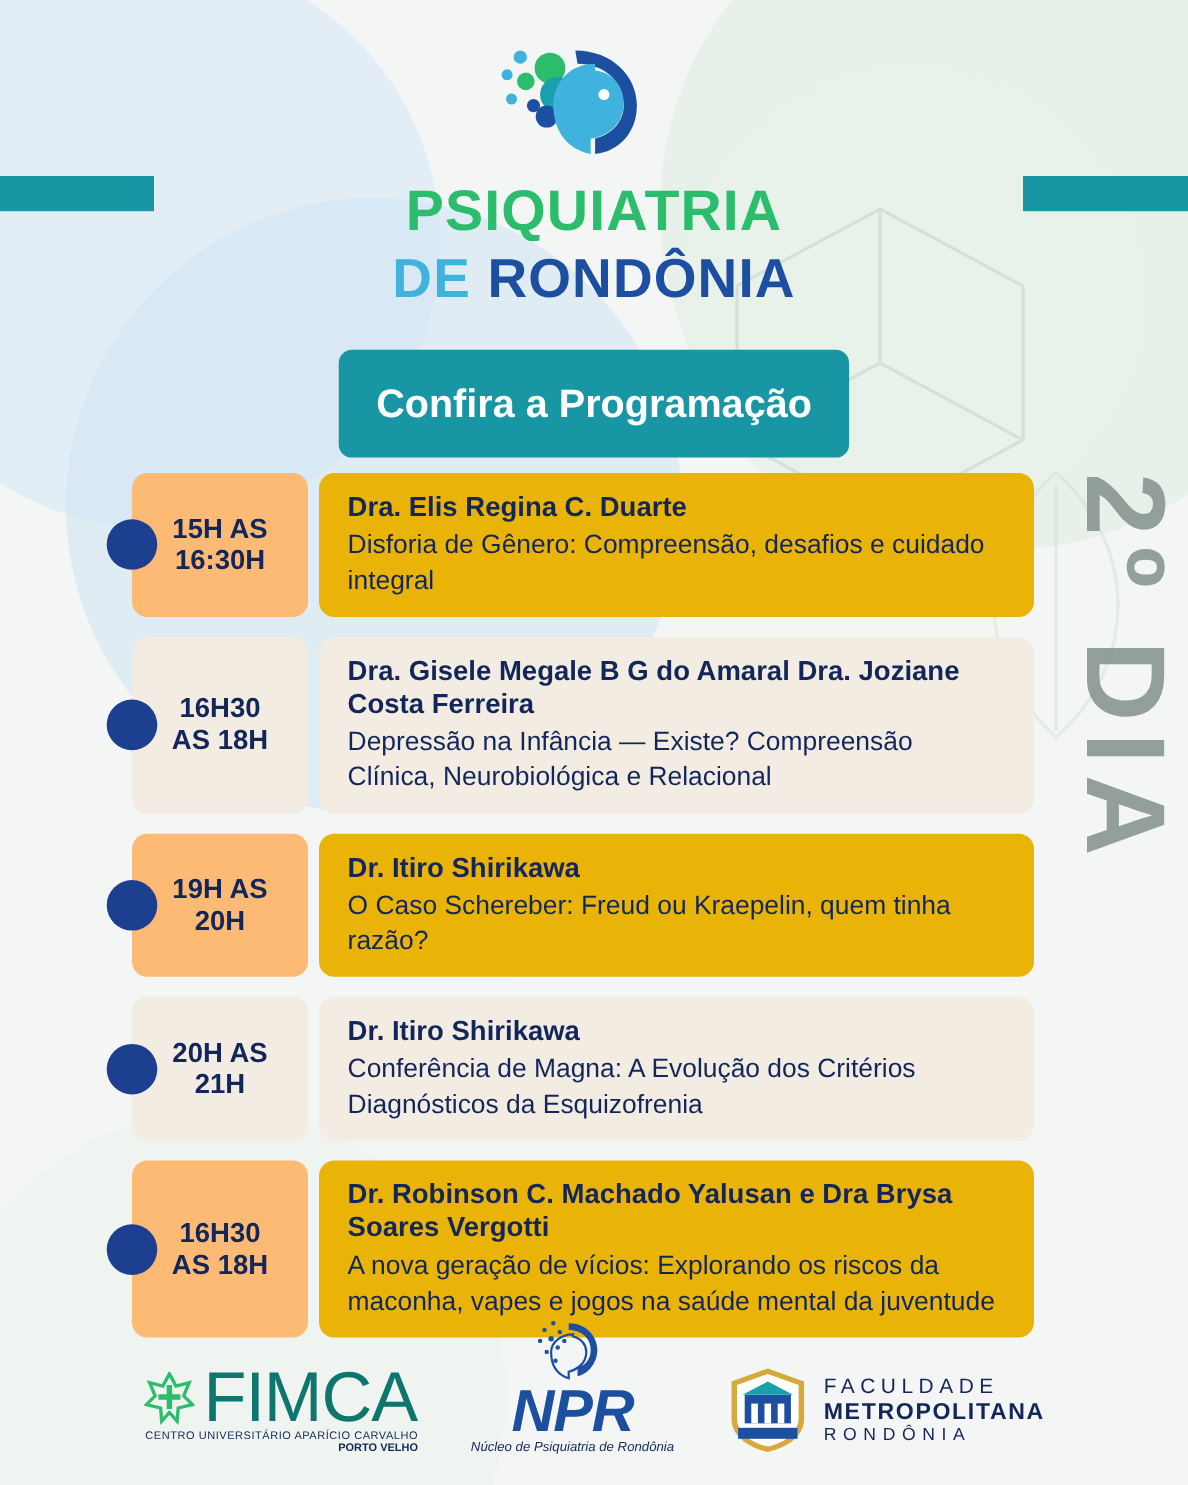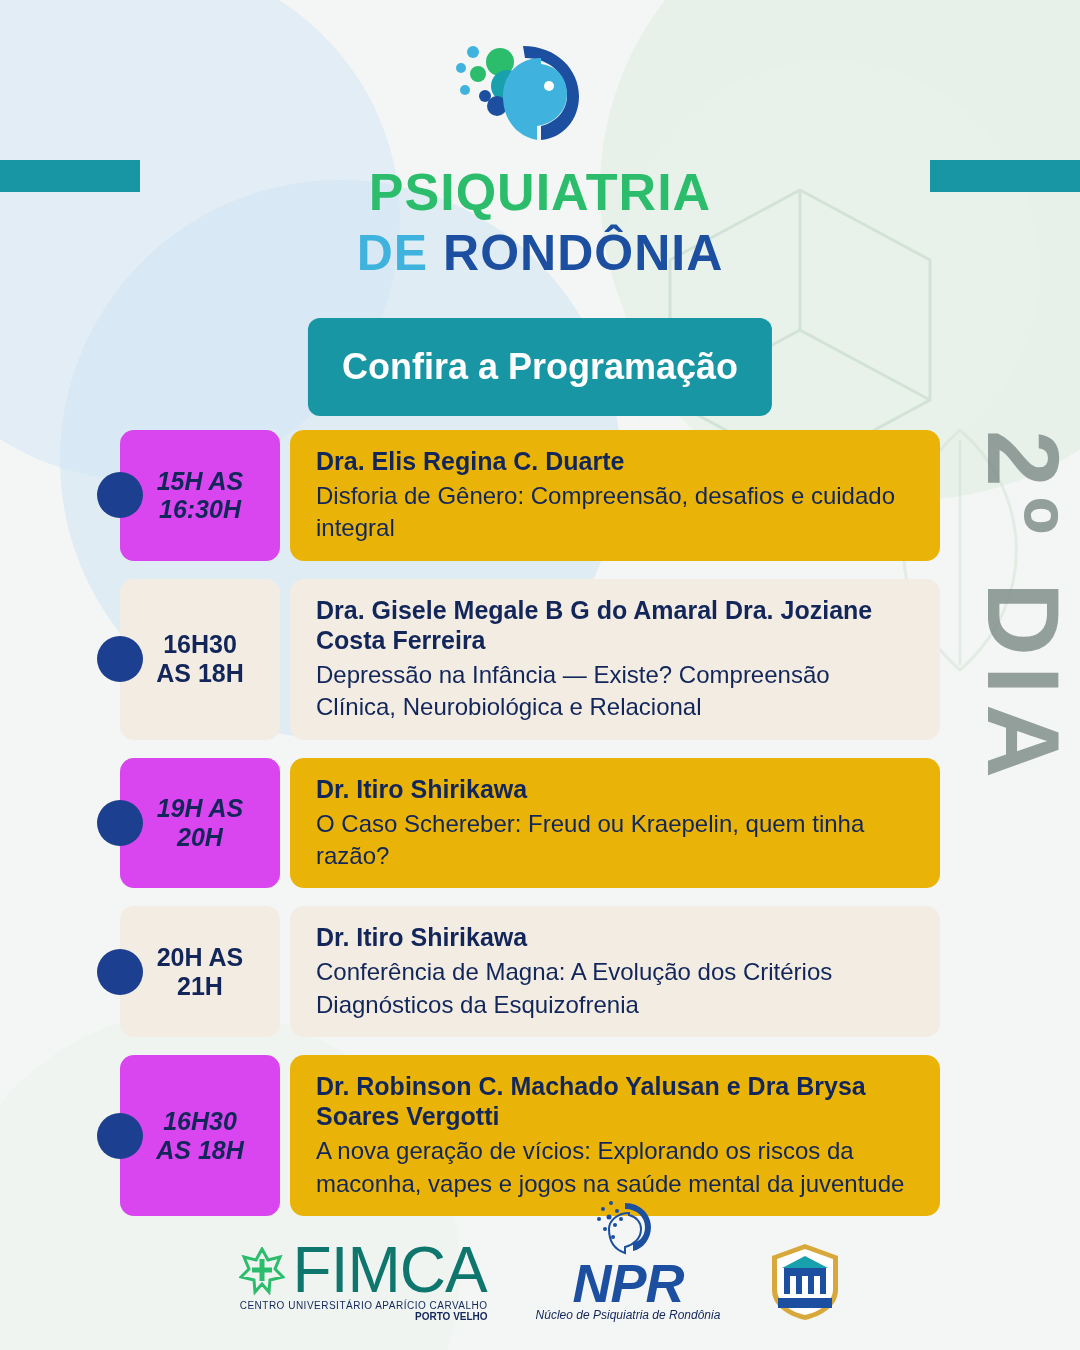--- a/index.html
+++ b/index.html
@@ -67,21 +67,21 @@
     width:160px;flex:0 0 160px;border-radius:14px;
     display:flex;align-items:center;justify-content:center;text-align:center;
     font-size:25px;font-weight:bold;color:#12265a;line-height:1.15;
     padding:10px 6px;box-sizing:border-box;z-index:2;
   }
   .talk{
     flex:1;border-radius:14px;padding:16px 26px;box-sizing:border-box;margin-left:10px;
   }
   .speaker{font-size:25px;font-weight:bold;color:#12265a;line-height:1.2;}
   .topic{font-size:24px;color:#12265a;line-height:1.35;margin-top:4px;font-weight:400;}
-  .teal .time{background:#d946ef;font-style:italic;}
+  .teal .time{background:#fdba74;}
   .teal .talk{background:#eab308;}
   .cream .time{background:#f2ece3;}
   .cream .talk{background:#f2ece3;}
 
   
   .footer{position:absolute;left:0;right:0;bottom:28px;display:flex;align-items:flex-end;
     justify-content:center;gap:48px;}
   .flogo{display:flex;flex-direction:column;align-items:center;}
   .fimca-row{display:flex;align-items:center;gap:8px;}
   .fimca-word{font-size:64px;font-weight:normal;color:#0f766e;letter-spacing:-1px;line-height:.9;}
@@ -241,15 +241,20 @@
     <svg width="74" height="80" viewBox="0 0 74 80">
       <path d="M37 2 L70 14 L70 48 C70 64 54 74 37 78 C20 74 4 64 4 48 L4 14 Z" fill="#d8a93a"></path>
       <path d="M37 7 L65 17 L65 47 C65 61 51 70 37 73 C23 70 9 61 9 47 L9 17 Z" fill="#ffffff"></path>
       <rect x="16" y="26" width="42" height="26" fill="#1d4fa0"></rect>
       <path d="M14 26 L37 14 L60 26 Z" fill="#19a0ad"></path>
       <rect x="22" y="34" width="6" height="18" fill="#ffffff"></rect>
       <rect x="34" y="34" width="6" height="18" fill="#ffffff"></rect>
       <rect x="46" y="34" width="6" height="18" fill="#ffffff"></rect>
       <rect x="10" y="56" width="54" height="10" fill="#1d4fa0"></rect>
     </svg>
+    <div class="fm-text">
+      <div class="fm1">FACULDADE</div>
+      <div class="fm2">METROPOLITANA</div>
+      <div class="fm3">RONDÔNIA</div>
+    </div>
   </div>
 
 </div>
 
 </body></html>

